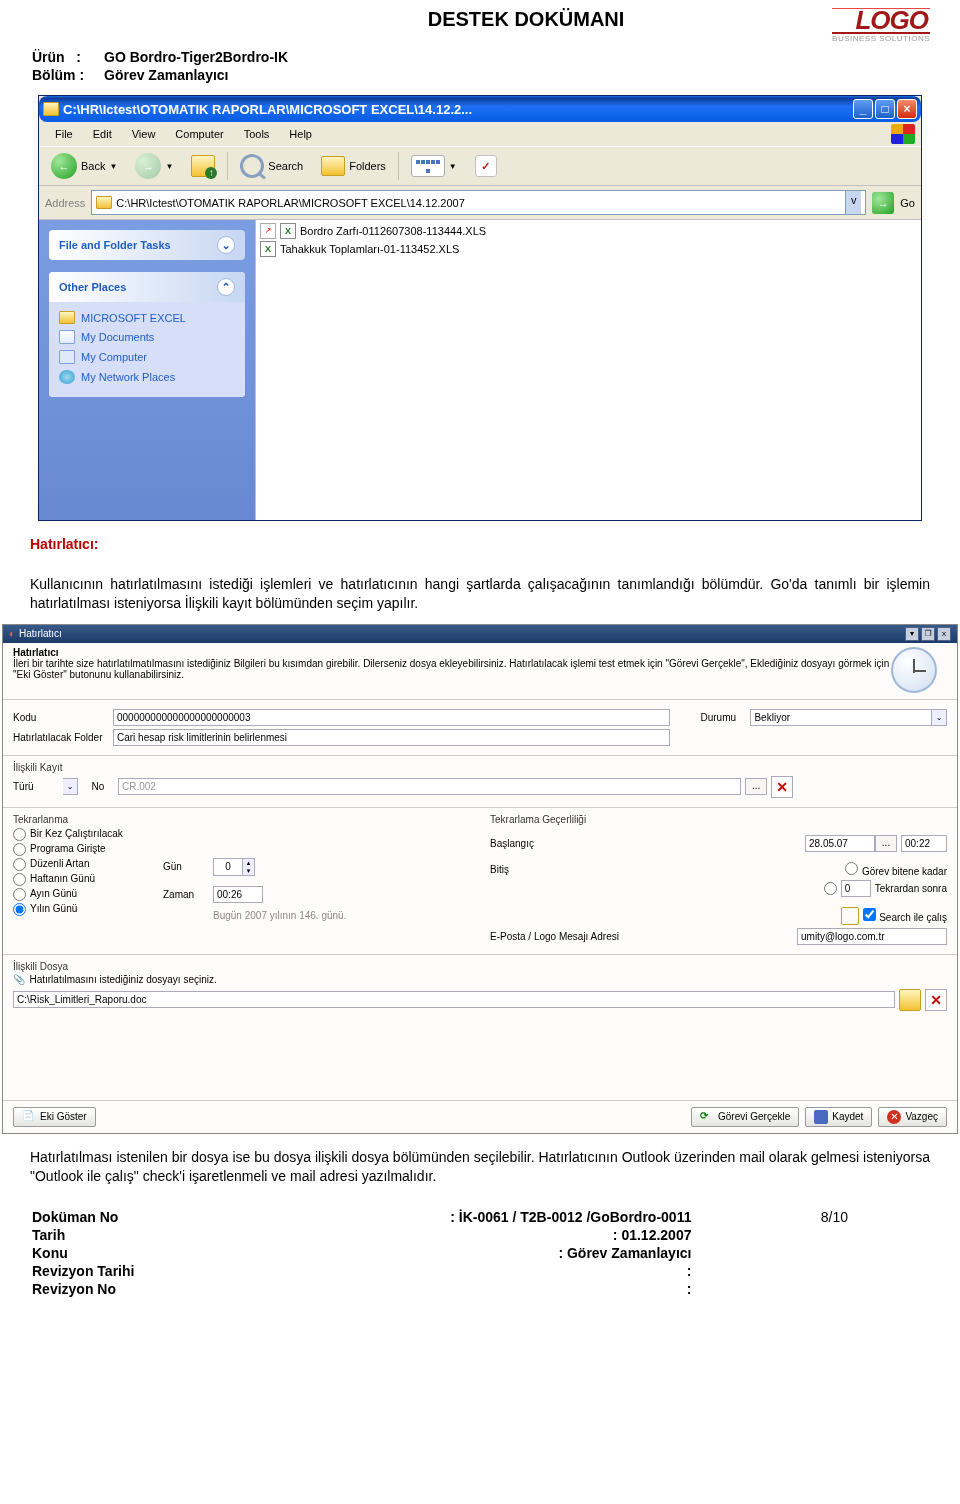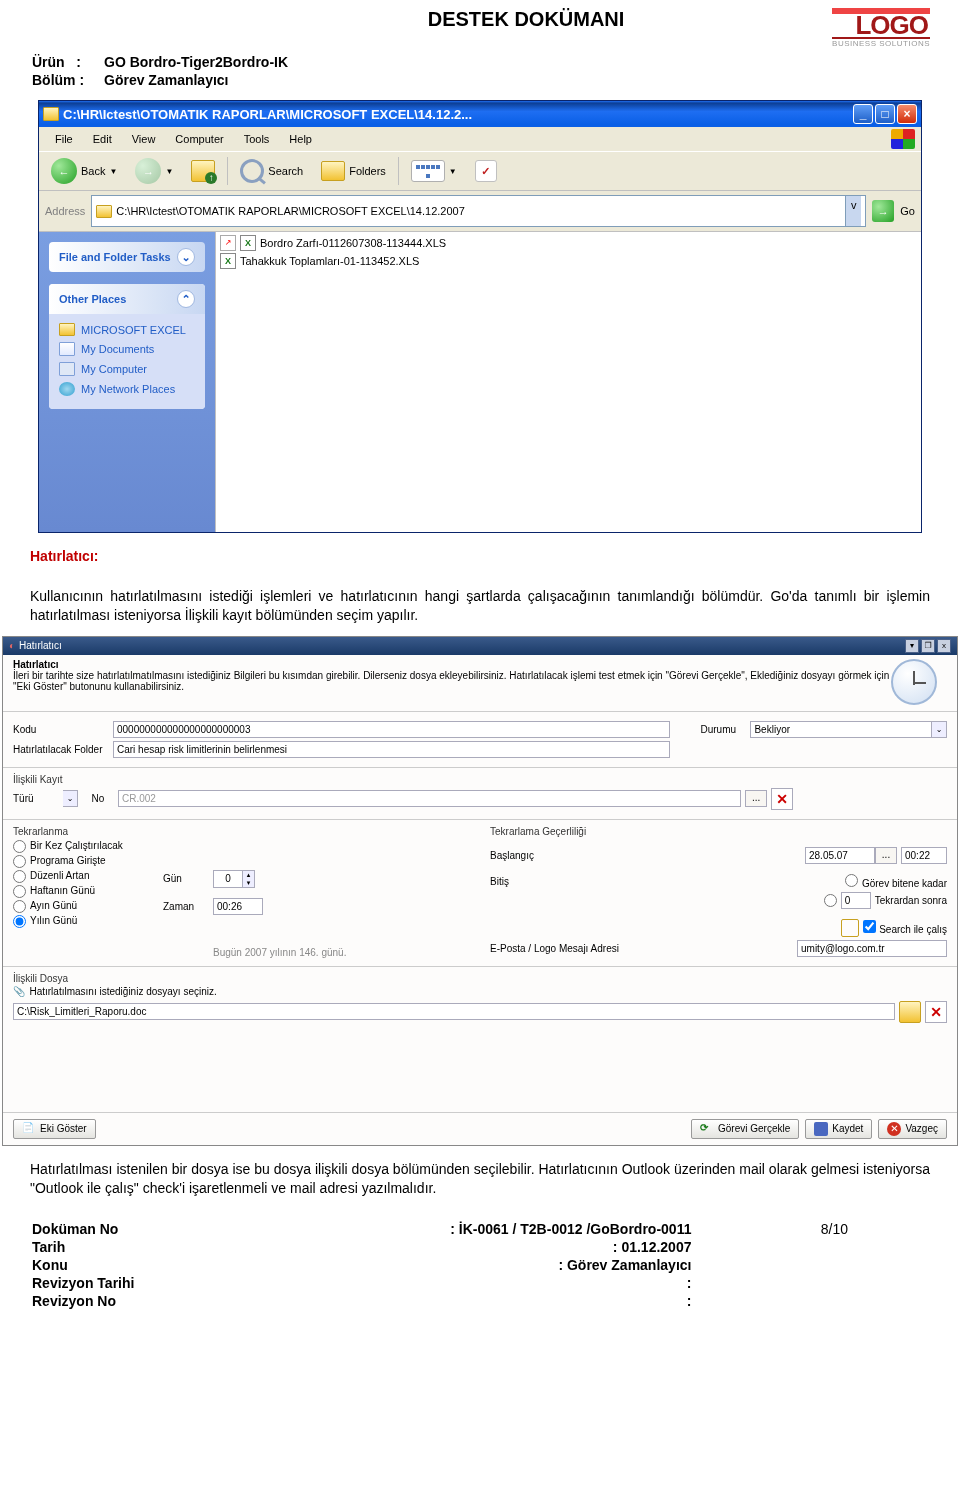--- a/index.html
+++ b/index.html
@@ -1,27 +1,27 @@
 <!DOCTYPE html>
 <html><head>
 <meta charset="utf-8">
 <style>
   * { box-sizing: border-box; margin: 0; padding: 0; }
   body { font-family: Arial, sans-serif; background: #fff; width: 960px; margin: 0 auto; color: #000; font-size: 12px; }
   .header-row { display: flex; justify-content: space-between; align-items: flex-start; padding: 8px 30px 0; }
   .doc-title { font-weight: bold; font-size: 20px; text-align: center; flex: 1; margin-left: 190px;}
   .logo-block { text-align: right; }
-  .logo-text { font-family: "Arial Black", sans-serif; font-weight: 900; color: #a01818; font-size: 26px; letter-spacing: -1px; line-height: 0.9; border-top: 6px solid #ef4444; border-bottom: 2px solid #a01818; padding: 0 2px;}
+  .logo-text { font-family: "Arial Black", sans-serif; font-weight: 900; font-style: italic; color: #a01818; font-size: 26px; letter-spacing: -1px; line-height: 0.9; border-top: 1px solid #ef4444; border-bottom: 2px solid #a01818; padding: 0 2px;}
   .logo-sub { font-size: 8px; color: #999; letter-spacing: 0.5px;}
   .meta { padding: 4px 30px 10px; font-size: 14px; font-weight: bold;}
   .meta td:first-child { width: 70px; }
 
   
   .explorer { margin: 0 38px 14px; border: 1px solid #0a246a; background: #ece9d8; font-size: 11px;}
-  .titlebar { background: linear-gradient(to bottom, #1e6ef2 0%, #0c3e94 8%, #1e6ef2 40%, #0a5fe6 90%); color: #fff; display: flex; align-items: center; padding: 3px 4px; font-weight: bold; font-size: 13px;}
+  .titlebar { background: linear-gradient(to bottom, #1e6ef2 0%, #0c3e94 8%, #1e6ef2 40%, #0a5fe6 90%); color: #fff; display: flex; align-items: center; padding: 3px 4px; font-weight: bold; font-size: 13px; border-radius: 8px;}
   .titlebar .folder-title-icon { width: 16px; height: 14px; background: linear-gradient(#fff4c0, #f2c232); border: 1px solid #c7a020; border-radius: 1px; margin-right: 4px;}
   .win-btns { margin-left: auto; display: flex; gap: 2px;}
   .win-btn { width: 20px; height: 20px; border-radius: 3px; display: flex; align-items: center; justify-content: center; font-weight: bold; font-size: 12px; color: #fff;}
   .min-btn, .max-btn { background: linear-gradient(#5f9ef7,#1e5fc7); border:1px solid #fff;}
   .close-btn { background: linear-gradient(#f68d6c,#d12c0a); border:1px solid #fff;}
   .menubar { background: #ece9d8; padding: 2px 0 2px 6px; display:flex; align-items:center;}
   .menubar span { padding: 2px 10px; }
   .win-flag { width: 24px; height: 20px; margin-left:auto; margin-right:6px; background:
     conic-gradient(#d22 0 25%, #2a2 0 50%, #22d 0 75%, #ea0 0 100%); border-radius:2px; filter: blur(0.3px);}
   .toolbar { background: #ece9d8; border-top: 1px solid #fff; border-bottom: 1px solid #c0c0c0; display:flex; align-items:center; padding: 4px 6px; gap: 6px;}
@@ -33,25 +33,25 @@
   .up-ic::after{content:"↑"; position:absolute; right:-3px; bottom:-3px; background:#2a7a2a; color:#fff; font-size:10px; width:12px; height:12px; border-radius:50%; line-height:12px; text-align:center;}
   .search-ic { width:24px; height:24px; border-radius:50%; border:3px solid #8aa0c0; position:relative;}
   .search-ic::after{content:""; position:absolute; width:9px; height:3px; background:#8aa0c0; bottom:-2px; right:-5px; transform:rotate(40deg);}
   .folders-ic { width:24px; height:20px; background: linear-gradient(#fff4c0,#f2c232); border:1px solid #c7a020; border-radius:2px;}
   .views-ic{ width: 34px; height: 22px; border:1px solid #b0b0b0; border-radius: 3px; background:#fff; display:flex; align-items:center; justify-content:center; gap:1px; flex-wrap:wrap; padding:2px;}
   .views-ic i{width:4px; height:4px; background:#4a78c0; display:block;}
   .check-ic { width: 22px; height: 22px; border:1px solid #c0c0c0; border-radius:3px; background:#fff; color:#c02020; font-weight:bold; line-height:20px; text-align:center;}
   .sep { width:1px; height: 28px; background: #c0c0c0;}
   .addrbar { background:#ece9d8; display:flex; align-items:center; padding:4px 6px; gap:6px; border-bottom:1px solid #c0c0c0;}
   .addr-label { color:#808080;}
-  .addr-field { flex:1; background:#fff; border:1px solid #7f9db9; height:32px; display:flex; align-items:center; padding:0 4px; gap:4px; position:relative;}
+  .addr-field { flex:1; background:#fff; border:1px solid #7f9db9; height:25px; display:flex; align-items:center; padding:0 4px; gap:4px; position:relative;}
   .addr-drop { width: 16px; text-align:center; color:#000; background:#c8d7ef; border-left:1px solid #7f9db9; align-self:stretch; line-height:19px;}
   .go-btn { width:22px; height:22px; background: radial-gradient(circle at 30% 30%, #a0e89a,#24a024); border-radius:3px; color:#fff; text-align:center; line-height:22px;}
   .explorer-body{ display:flex; height: 300px;}
-  .sidebar { width: 176px; background: linear-gradient(to bottom, #7a9ee1 0%, #6889d1 100%); padding: 10px; display:flex; flex-direction:column; gap:12px;}
+  .sidebar { width: 216px; background: linear-gradient(to bottom, #7a9ee1 0%, #6889d1 100%); padding: 10px; display:flex; flex-direction:column; gap:12px;}
   .panel { background:#eff3ff; border-radius: 4px; overflow:hidden;}
   .panel-head { background: linear-gradient(to right, #fff, #c7d7f2); padding: 6px 10px; color:#215dc6; font-weight:bold; display:flex; justify-content:space-between; align-items:center;}
   .chev { width:18px; height:18px; border-radius:50%; border:1px solid #a0b8e0; background:#fff; color:#215dc6; text-align:center; line-height:16px; font-size:11px;}
   .panel-body { padding: 6px 10px 10px; background:#d6dff7;}
   .panel-body .link { color:#215dc6; padding: 3px 0; display:flex; align-items:center; gap:6px;}
   .folder-ic{width:16px; height:13px; background:linear-gradient(#fff4c0,#f2c232); border:1px solid #c7a020; border-radius:1px;}
   .docs-ic{width:16px; height:14px; background:linear-gradient(#fff,#e1eaff); border:1px solid #7fa0d8; border-radius:1px; position:relative;}
   .comp-ic{width:16px; height:14px; background:#dfe8f6; border:1px solid #7fa0d8; border-radius:1px;}
   .net-ic{width:16px; height:14px; background:radial-gradient(#a0d8f0,#30a0d0); border-radius:50%;}
   .file-pane { flex:1; background:#fff; border-left:1px solid #c0c0c0; padding: 2px 4px;}
@@ -323,21 +323,21 @@
                 <div class="spin-val">0</div>
                 <div class="spin-ar">▴<br>▾</div>
               </div>
             </div>
           <div class="fld-row" style="margin-top:10px;">
               <span style="width:50px;">Zaman</span>
               <div class="inp" style="width:50px;">
                 <span>00:26</span>
               </div>
             </div>
-          <div style="color:#888; margin-top:32px; margin-left:50px;text-align:right;">Bugün 2007 yılının 146. günü.</div>
+          <div style="color:#888; margin-top:7px; margin-left:50px;text-align:right;">Bugün 2007 yılının 146. günü.</div>
         </div>
       </div>
     </div>
     <div class="col">
       <div class="group-label">Tekrarlama Geçerliliği</div>
       <div class="fld-row" style="margin-top:10px;">
         <span style="width:70px;">Başlangıç</span>
         <div style="flex:1;"></div>
         <div class="inp" style="width:70px;">
             <span>28.05.07</span>

